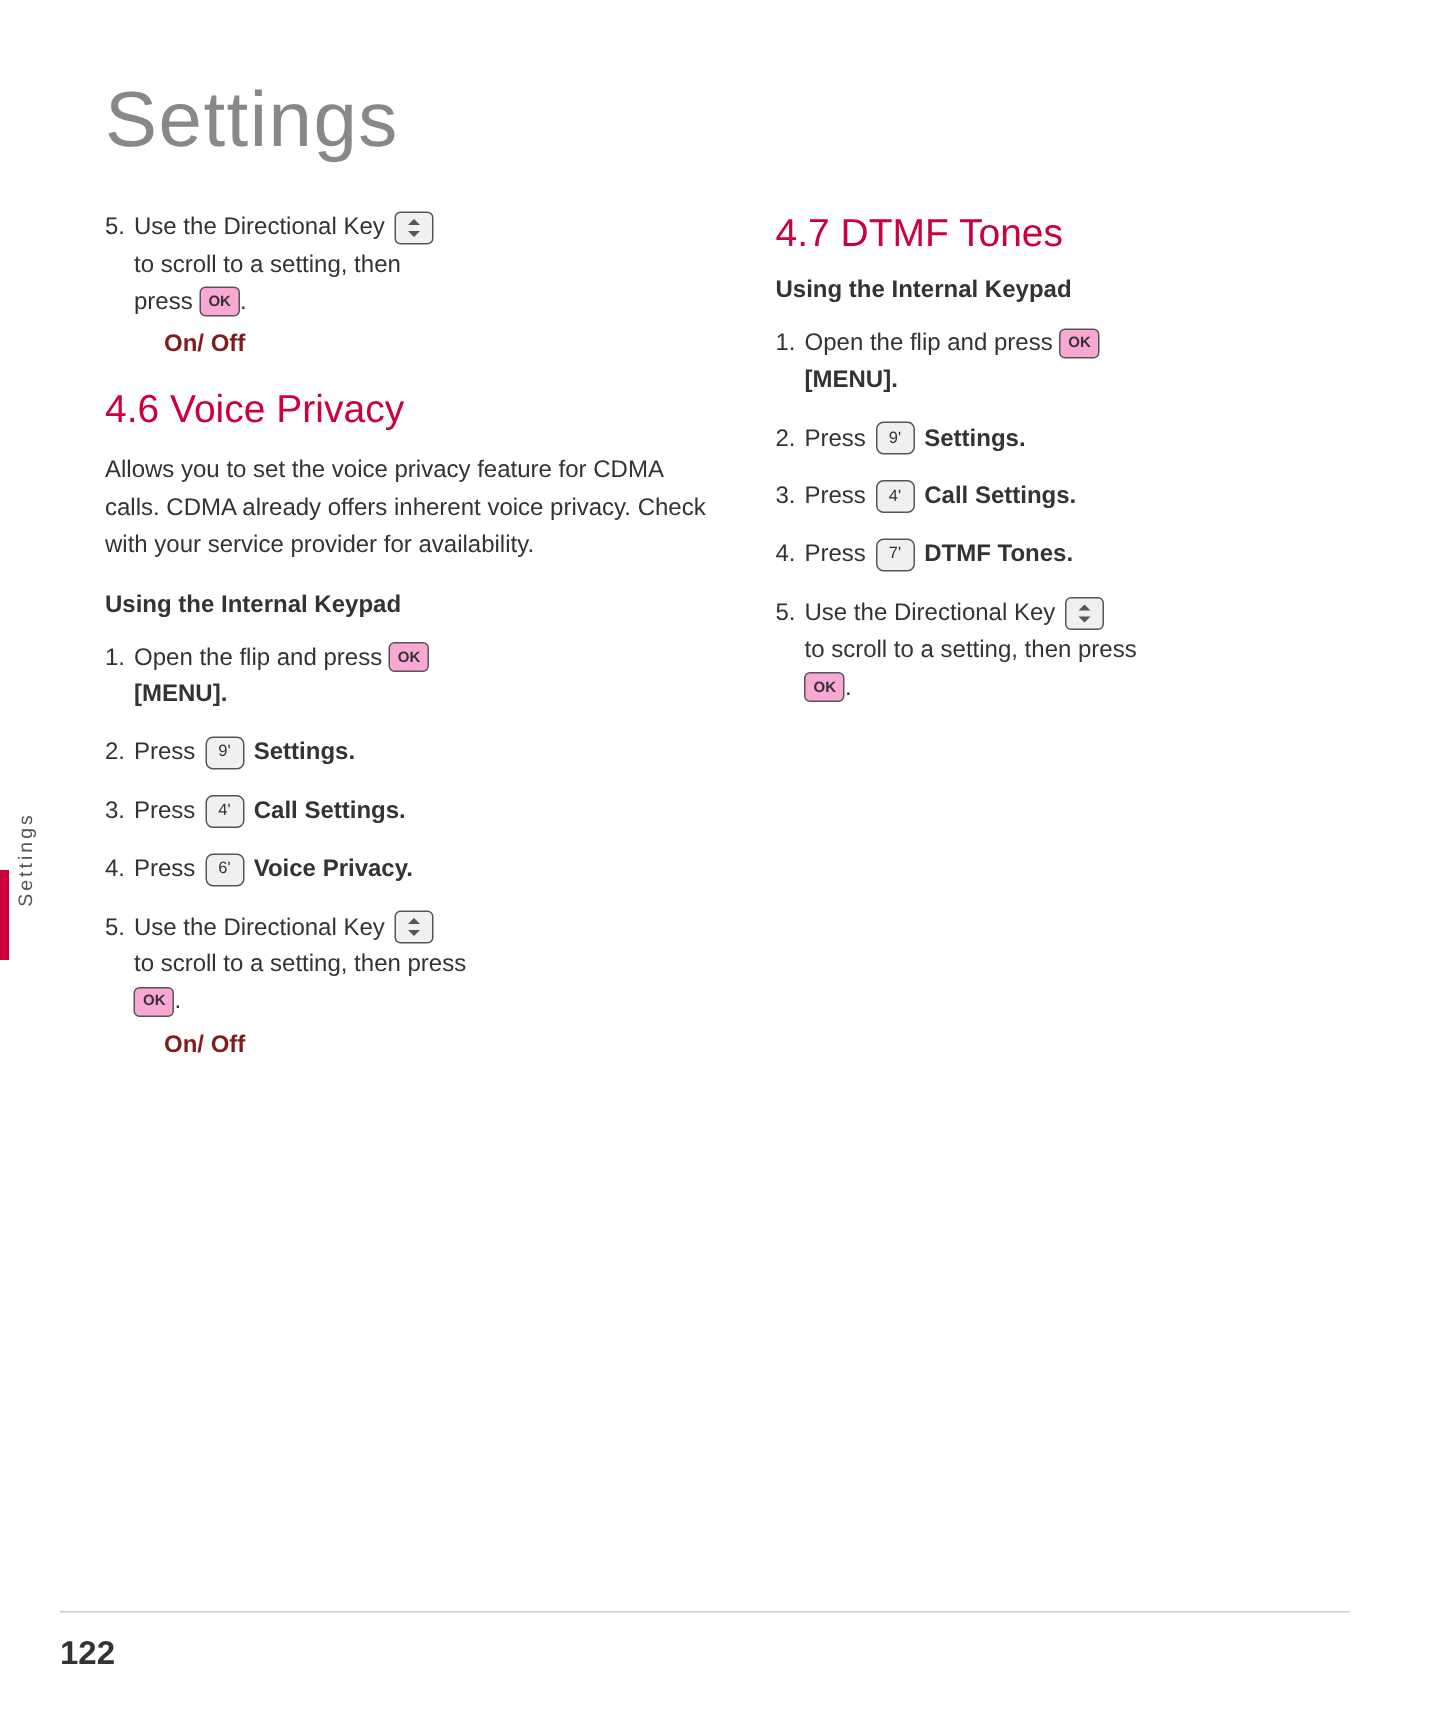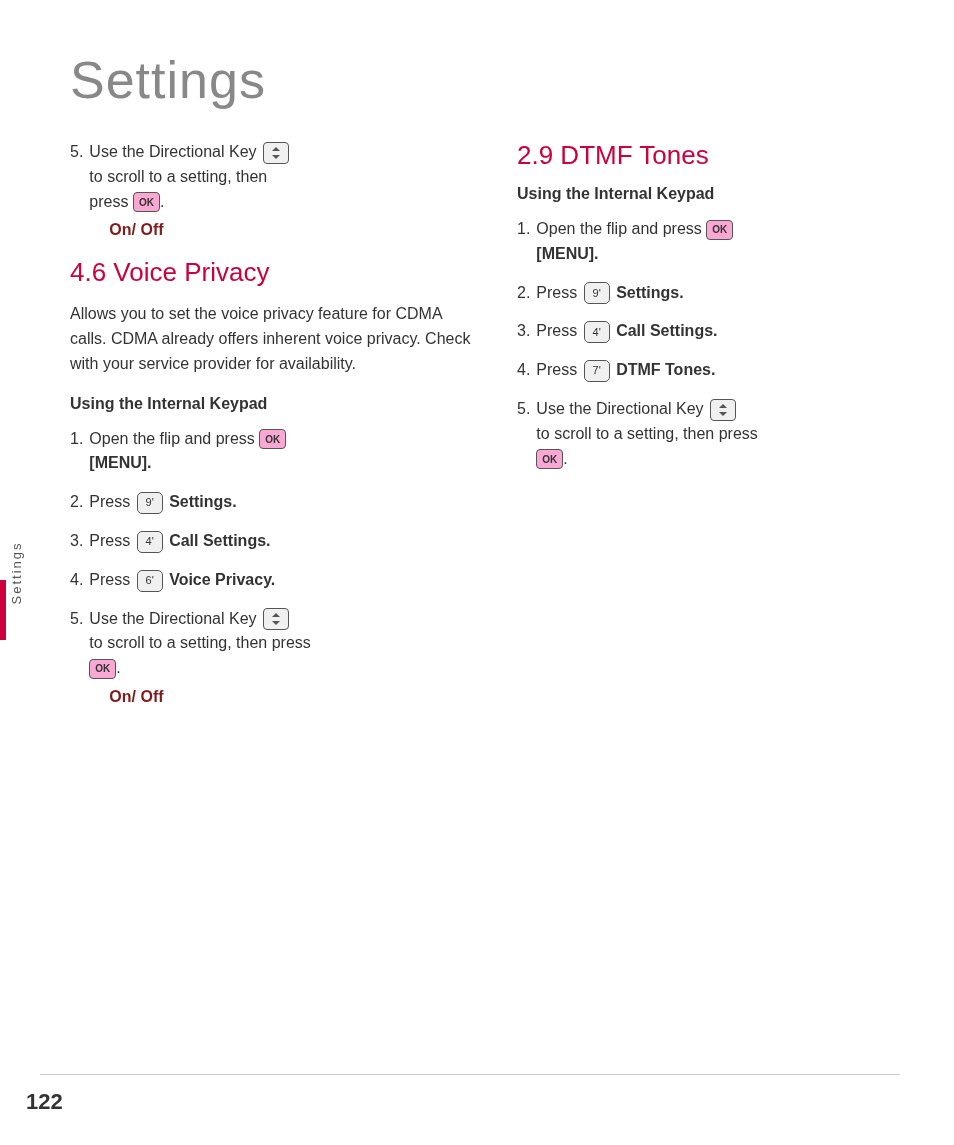--- a/index.html
+++ b/index.html
@@ -195,21 +195,21 @@
       font-weight: bold;
       color: #7f1d1d;
       margin-top: 4px;
       margin-left: 20px;
     }
 
     
     .footer {
       position: absolute;
       bottom: 30px;
-      left: 26px;
+      left: 40px;
       font-size: 22px;
       font-weight: bold;
       color: #333;
       text-align: center;
     }
 
     .divider-line {
       position: absolute;
       bottom: 70px;
       left: 40px;
@@ -306,21 +306,21 @@
               <span class="key-ok">OK</span>.
               <div class="option-text">On/ Off</div>
             </span>
           </li>
 
         </ul>
       </div>
 
       <div class="col-right">
 
-        <h2 class="section-title">2.9 DTMF Tones</h2>
+        <h2 class="section-title">4.7 DTMF Tones</h2>
 
 
         <p class="sub-heading">Using the Internal Keypad</p>
 
         <ul class="step-list">
 
           <li class="step-item">
             <span class="step-num">1.</span>
             <span class="step-content">
               Open the flip and press <span class="key-ok">OK</span><br>

